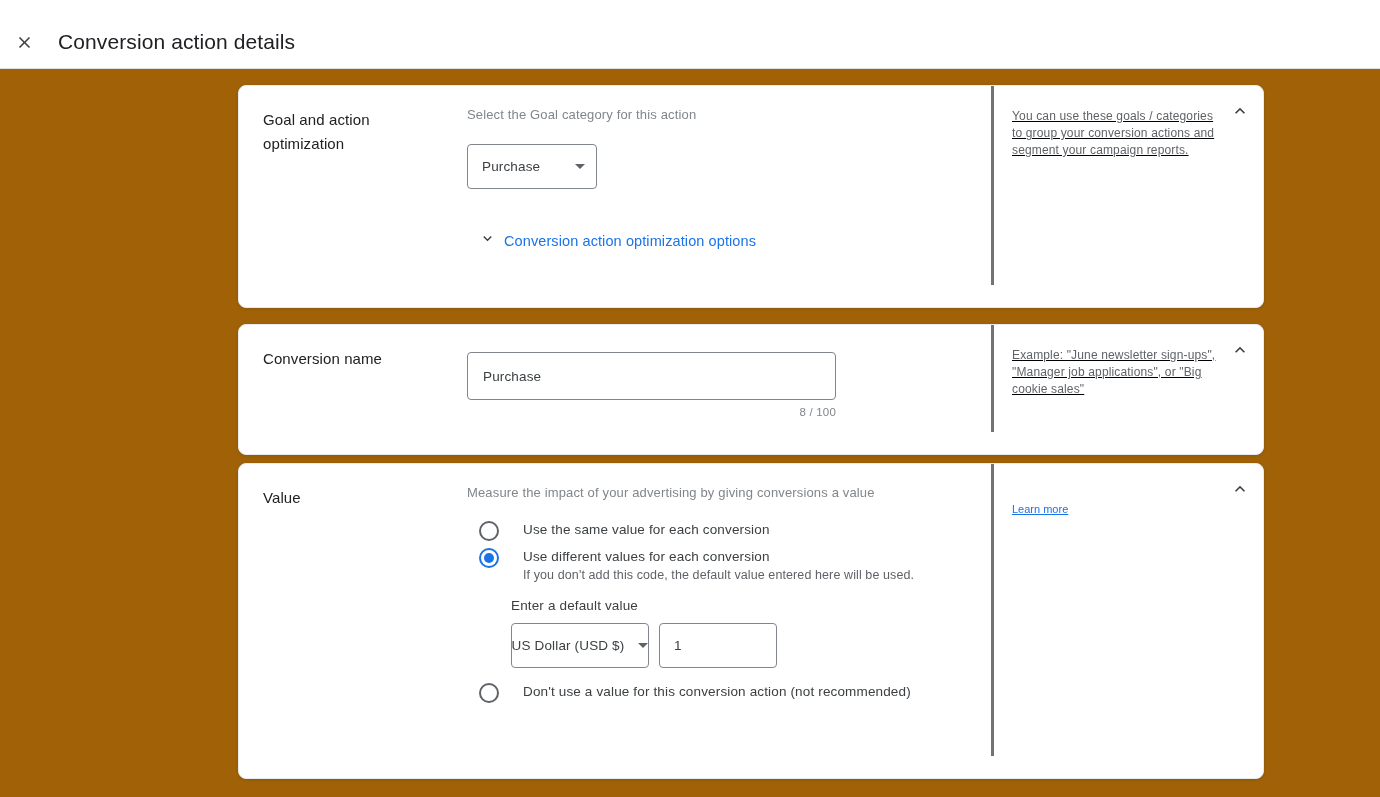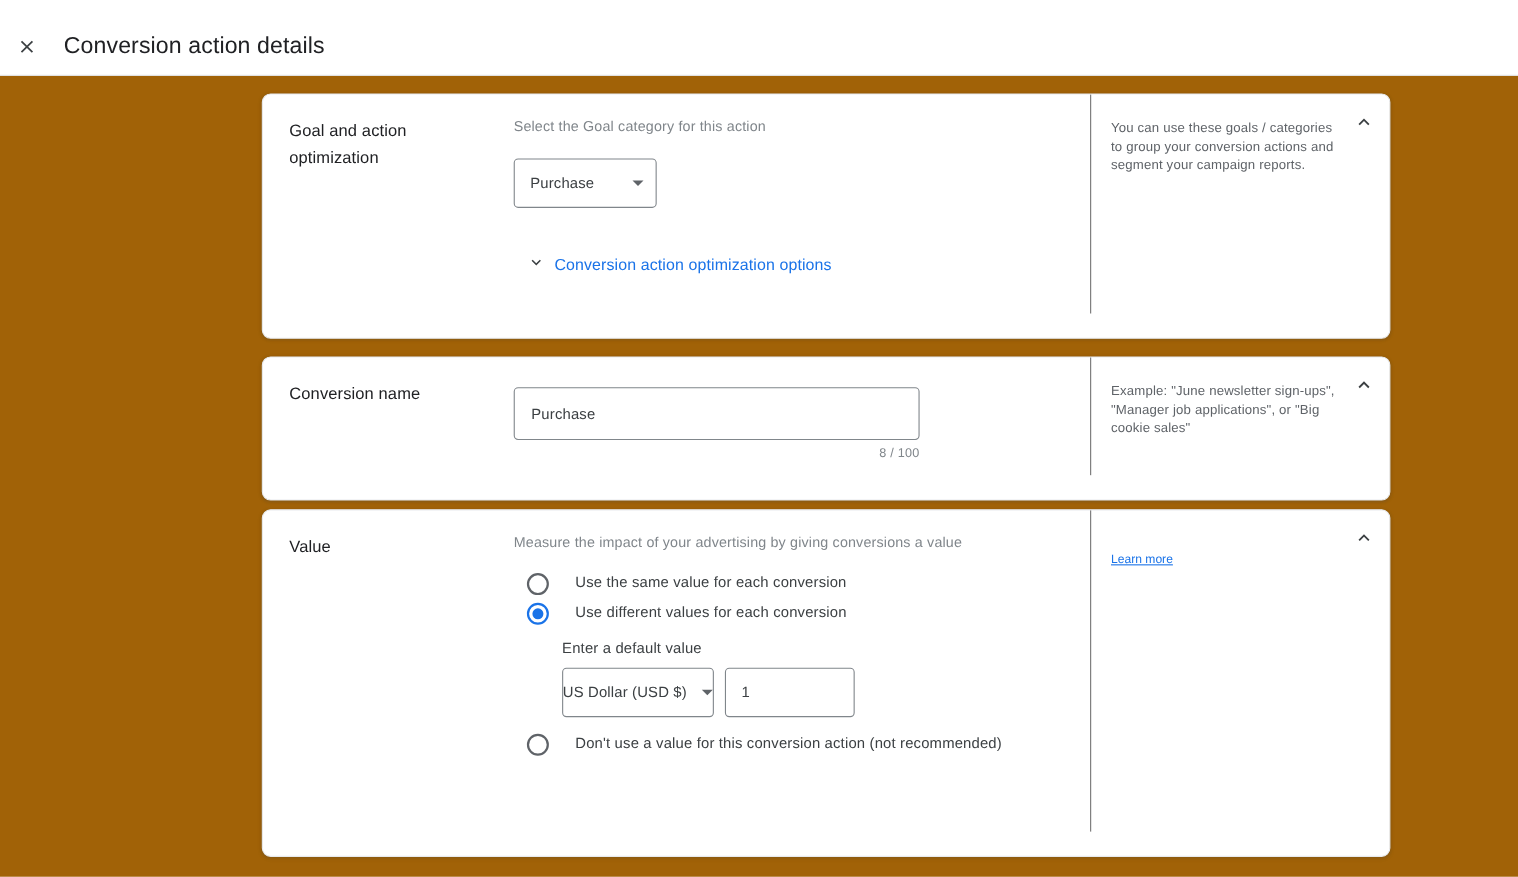--- a/index.html
+++ b/index.html
@@ -89,24 +89,25 @@
 
   .card-mid {
     flex: 1 1 auto;
     padding: 20px 18px 0 0;
     position: relative;
   }
 
   .card-right {
     flex: 0 0 272px;
     width: 272px;
-    border-left: 1px solid #737373;
+    border-left: 3px solid #737373;
     padding: 22px 44px 0 18px;
     position: relative;
     margin-bottom: 22px;
+    text-decoration: underline;
   }
   .help-text {
     font-size: 12px;
     line-height: 17px;
     color: #5f6368;
     letter-spacing: 0.15px;
   }
   .learn-more {
     display: inline-block;
     margin-top: 17px;
@@ -359,20 +360,21 @@
 
           <div class="radio-row">
             <span class="radio"></span>
             <span class="radio-label">Use the same value for each conversion</span>
           </div>
 
           <div class="radio-row">
             <span class="radio checked"></span>
             <div>
               <div class="radio-label">Use different values for each conversion</div>
+              <div class="radio-sub" style="margin-top:0">If you don't add this code, the default value entered here will be used.</div>
             </div>
           </div>
 
           <div class="default-value-block">
             <div class="dv-label">Enter a default value</div>
             <div class="dv-row">
               <div class="currency-select">
                 <span class="select-value">US Dollar (USD $)</span>
                 <span class="tri-down"></span>
               </div>

